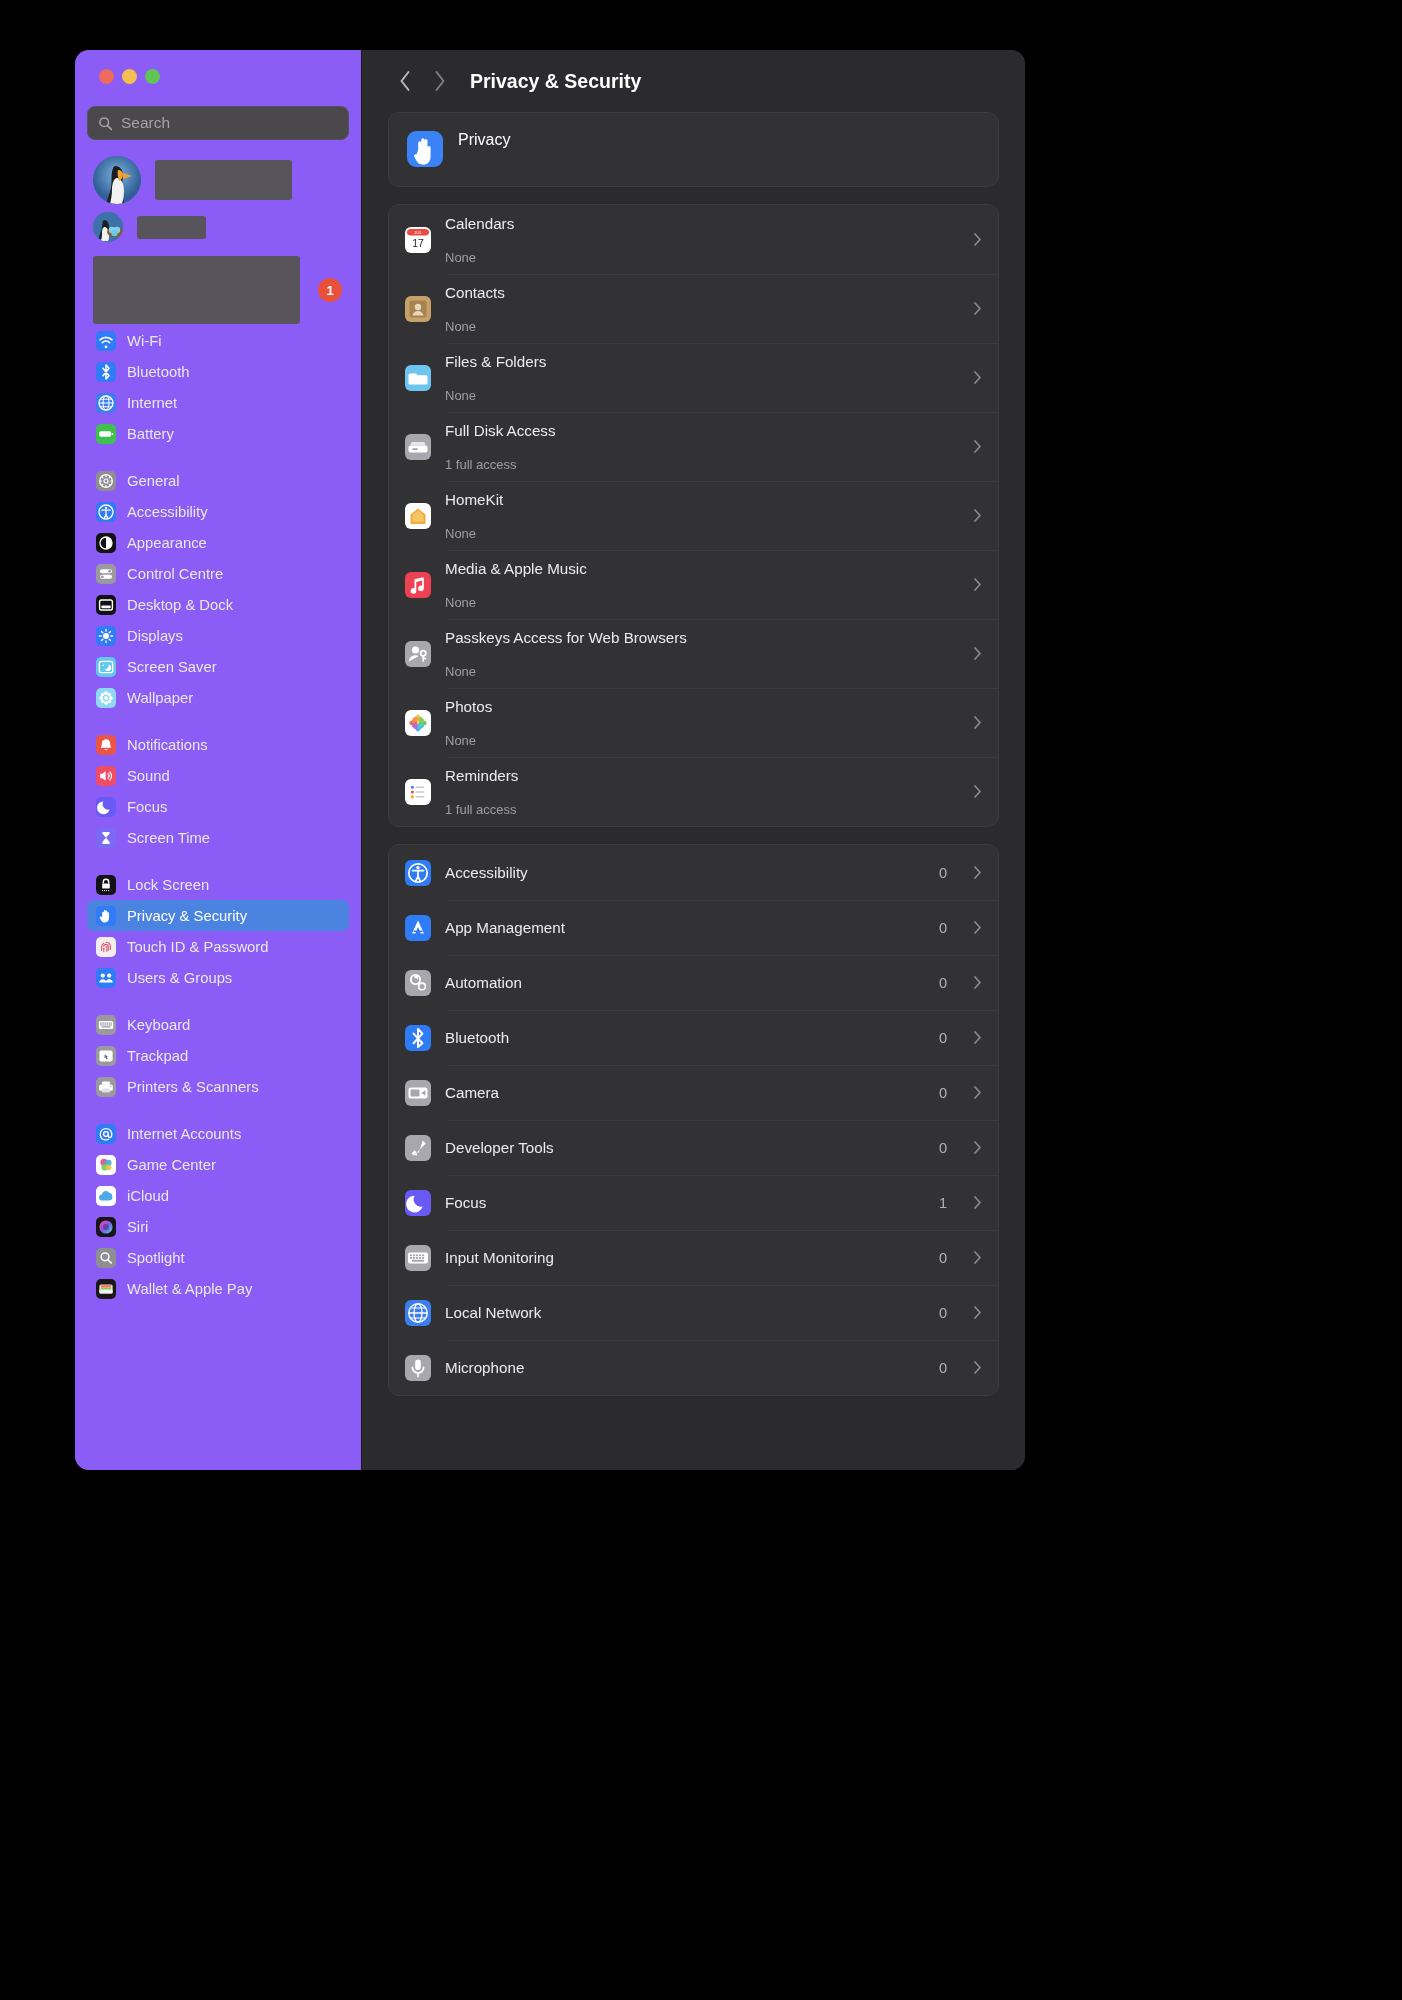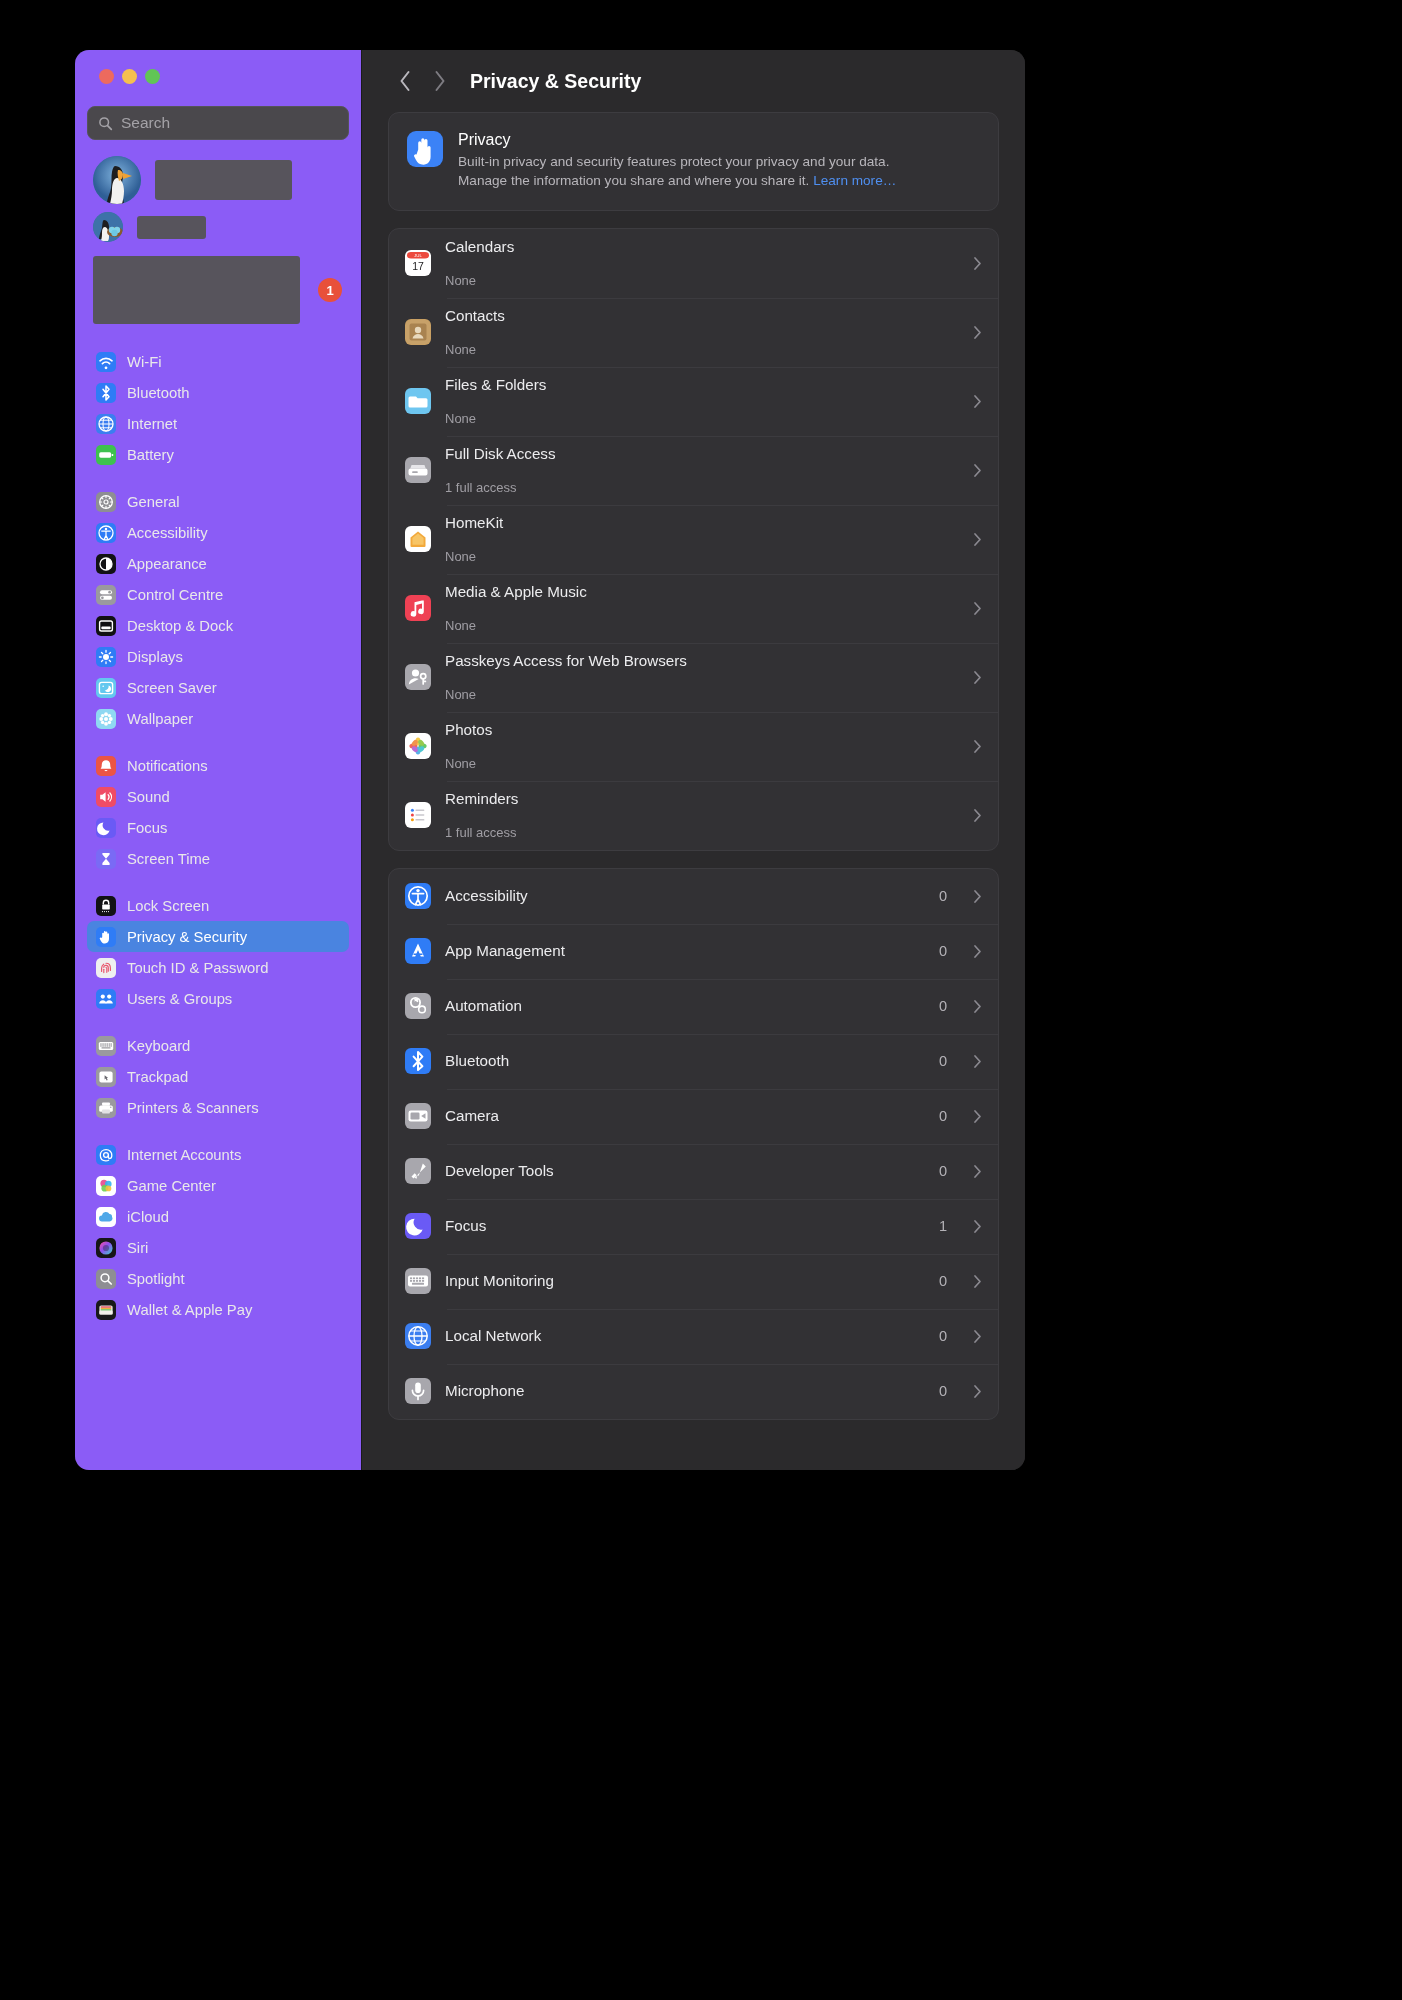--- a/index.html
+++ b/index.html
@@ -92,21 +92,21 @@
   }
   .bigredact { width: 207px; height: 68px; }
   .badge {
     position: absolute; right: 7px; top: 22px;
     width: 24px; height: 24px; border-radius: 50%;
     background: #e8503a; color: #fff;
     font-size: 13px; font-weight: 700;
     display: flex; align-items: center; justify-content: center;
   }
 
-  .nav { margin-top: 22px; }
+  .nav { margin-top: 1px; }
   .nav-group { margin-bottom: 16px; }
   .nav-item {
     height: 31px;
     display: flex; align-items: center;
     gap: 11px;
     padding: 0 9px;
     border-radius: 7px;
     cursor: default;
   }
   .nav-item.selected { background: #4a84e0; }
@@ -621,25 +621,20 @@
 
         <div class="card">
           <div class="privacy-banner">
             <div class="pb-icon" style="background:#3b82f6;border-radius:9px;">
               <svg viewBox="0 0 36 36" width="36" height="36">
                   <path d="M11.2 18.4V11.9a1.55 1.55 0 013.1 0v4.7V8.8a1.55 1.55 0 013.1 0v7.8V9.6a1.55 1.55 0 013.1 0v7a1.55 1.55 0 013.1 0v9.2c0 4.7-3.1 7.9-7.2 7.9-3.8 0-5.8-1.8-7.4-4.7l-1.8-3.4a1.55 1.55 0 012.3-2z" fill="#fff"></path>
                 </svg>
             </div>
             <div>
               <div class="pb-title">Privacy</div>
-              <div class="pb-body">
-                <span>Built-in privacy and security features protect your privacy and your data.</span><br>
-                <span>Manage the information you share and where you share it.</span>
-                <span class="link">Learn more…</span>
-              </div>
             </div>
           </div>
         </div>
 
 
         <div class="card">
           <div class="row tall">
             <span class="row-icon" style="background:#fff">
               <svg viewBox="0 0 26 26" width="26" height="26">
                   <rect x="2" y="2" width="22" height="22" rx="4" fill="#fff"></rect>

